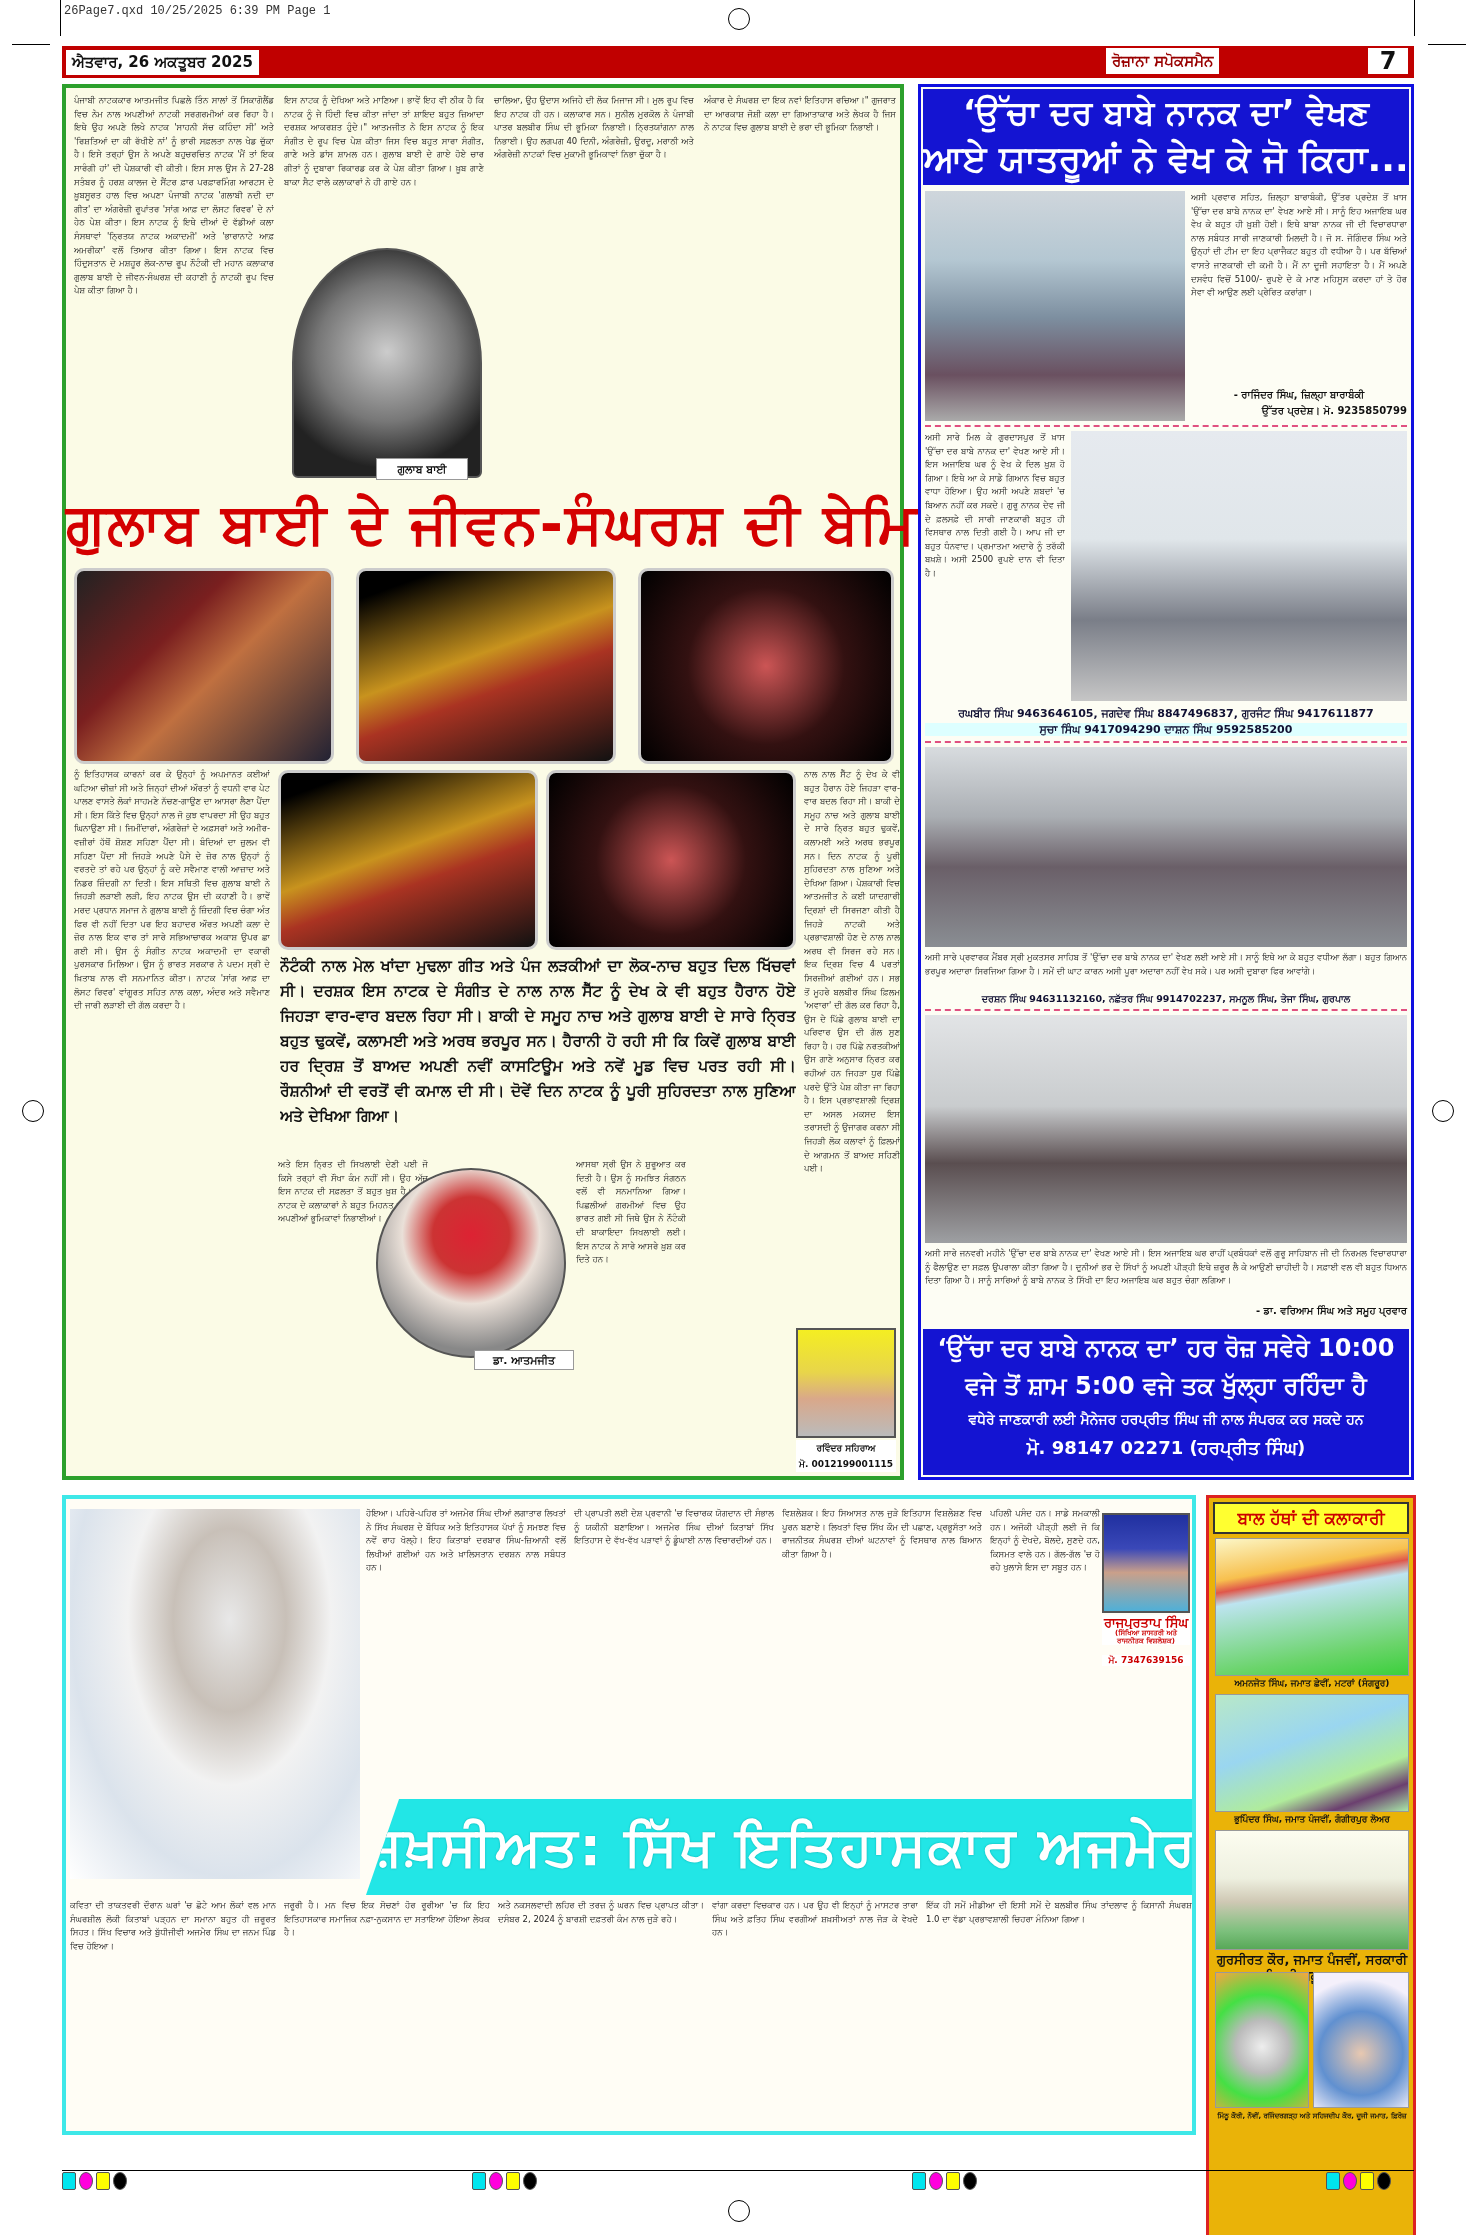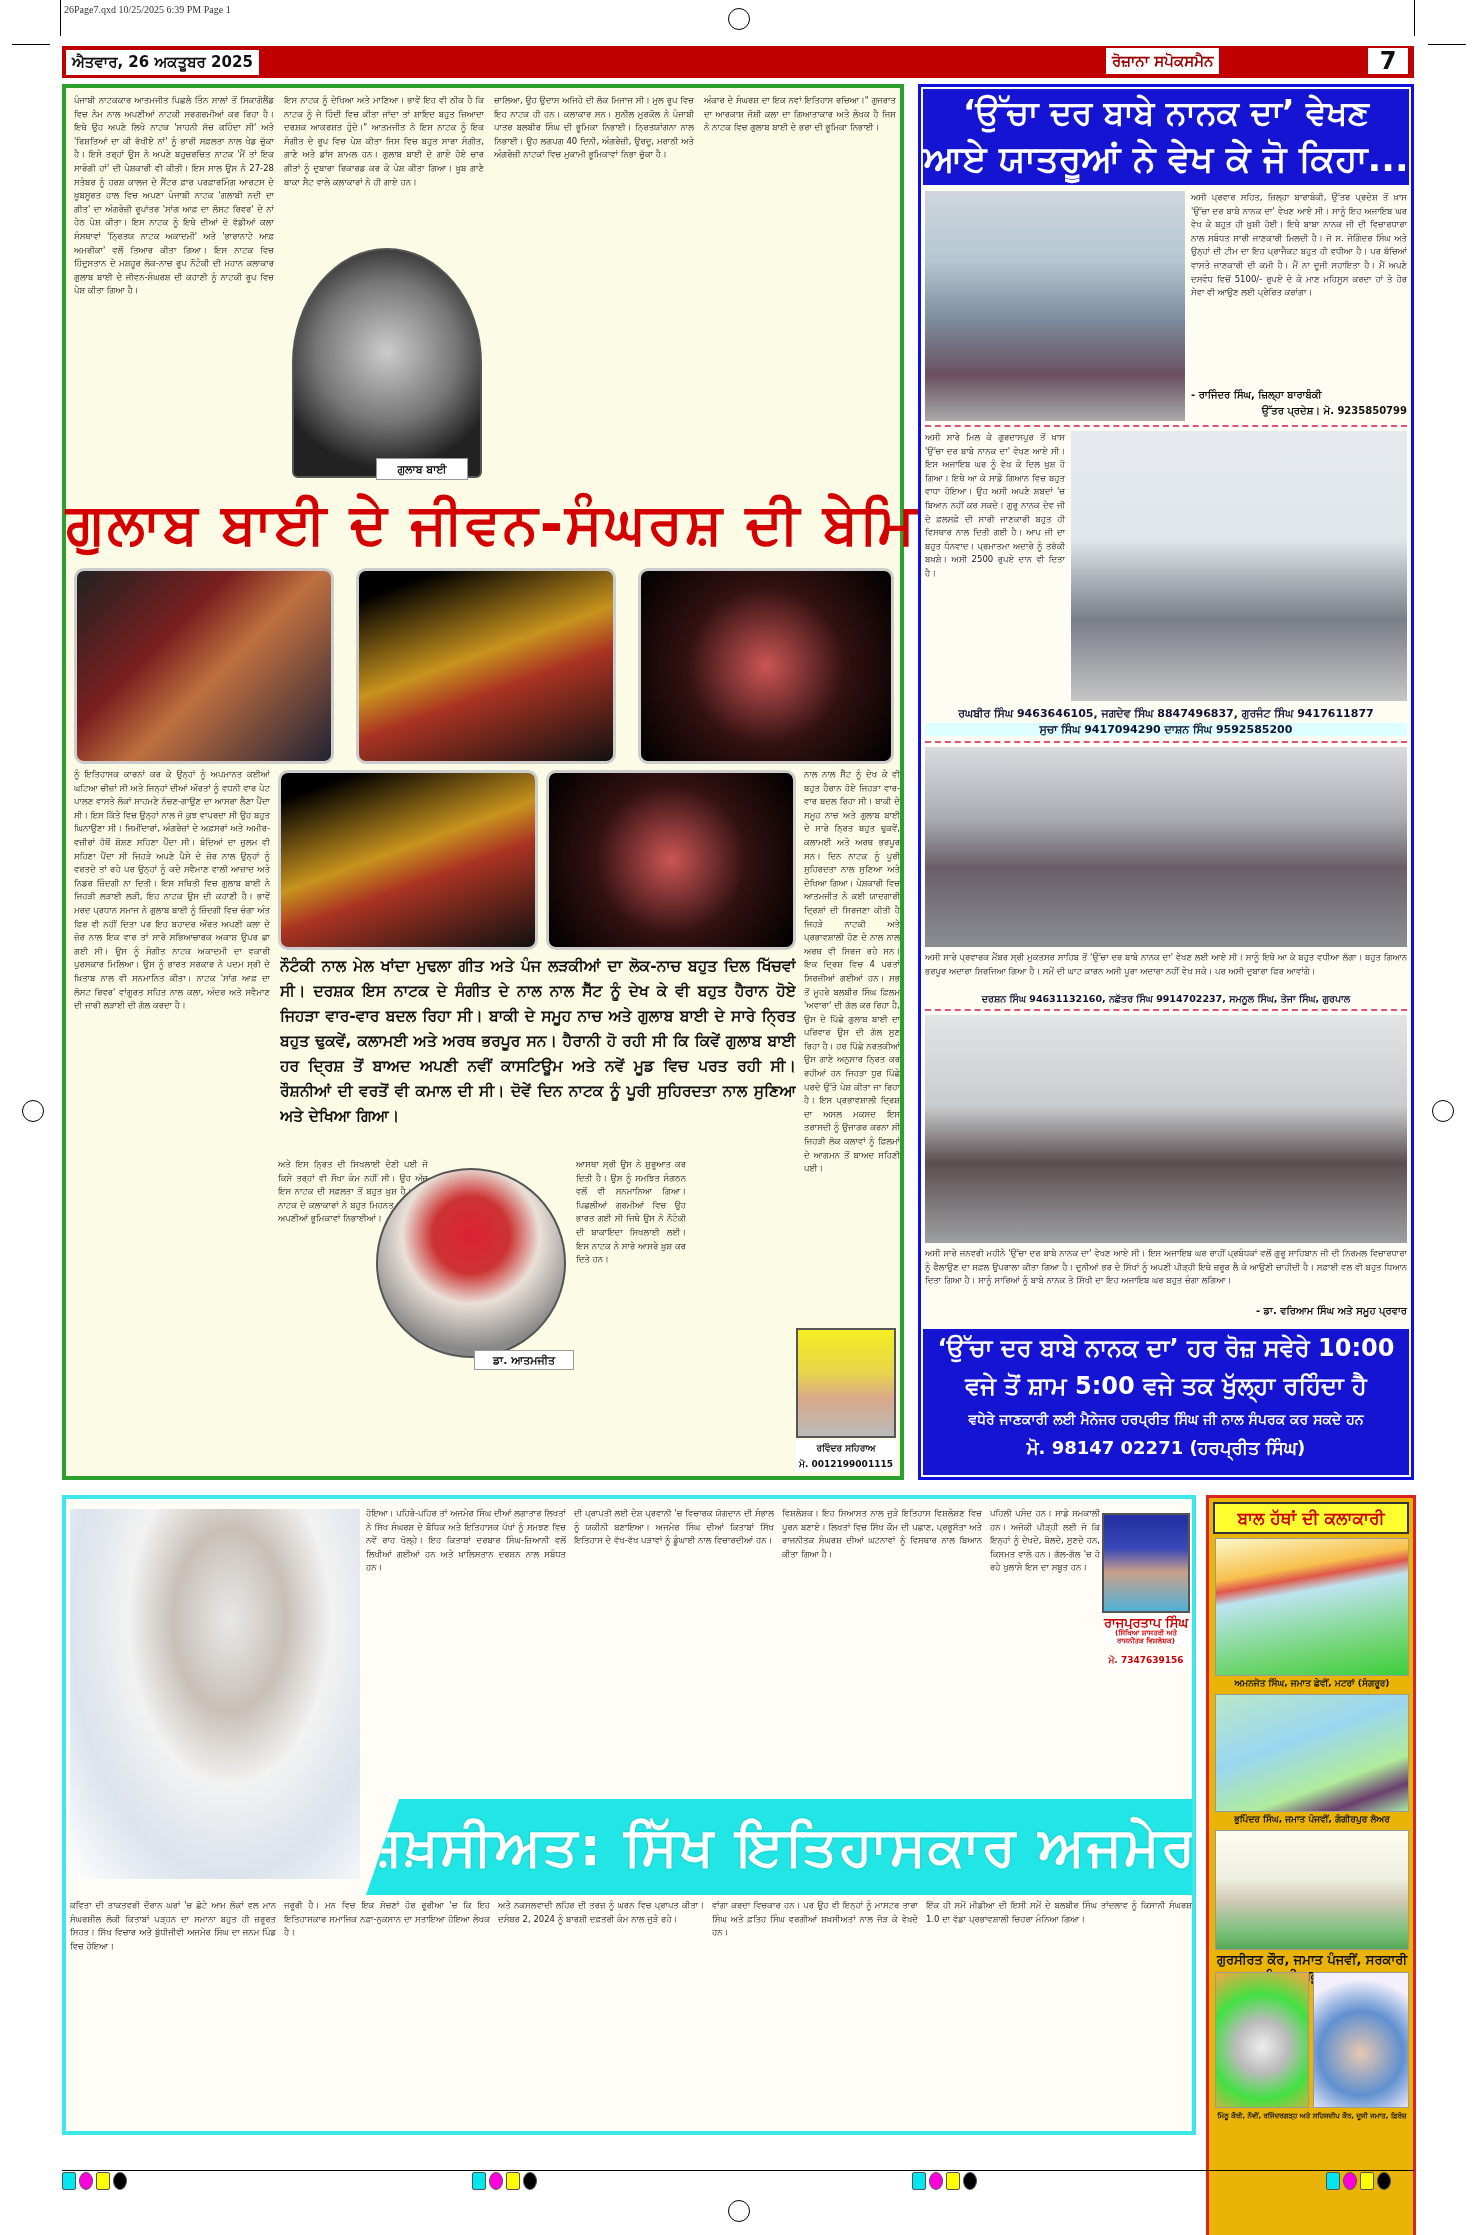--- a/index.html
+++ b/index.html
@@ -1,18 +1,18 @@
 <!DOCTYPE html>
 <html><head>
 <meta charset="utf-8">
 <style>
 *{box-sizing:border-box;margin:0;padding:0}
 body{width:1476px;height:2235px;background:#fff;position:relative;overflow:hidden;font-family:"DejaVu Sans",sans-serif;color:#111}
 .abs{position:absolute}
-.slug{left:64px;top:4px;font-family:Liberation Serif, serif;font-size:10px;color:#333}
+.slug{left:64px;top:4px;font-family:Liberation Mono, monospace;font-size:12px;color:#333}
 .crop{background:#000}
 .regmark{width:22px;height:22px;border:1px solid #000;border-radius:50%}
 .masthead{left:62px;top:46px;width:1352px;height:32px;background:#c00000}
 .date{left:66px;top:50px;height:25px;padding:0 6px;background:#fff;font-weight:bold;font-size:15px;line-height:25px}
 .paper{left:1106px;top:48px;height:26px;padding:0 6px;background:#fff;font-weight:bold;font-size:15px;line-height:26px;color:#900}
 .pageno{left:1368px;top:48px;width:40px;height:26px;background:#fff;font-weight:bold;font-size:24px;line-height:26px;text-align:center}
 .col{font-size:8.5px;line-height:13.6px;text-align:justify;color:#222;overflow:hidden}
 .story1{left:62px;top:84px;width:842px;height:1396px;border:4px solid #2ca02c;background:#fbfbe6}
 .bigtitle{font-weight:bold;color:#d40000;font-size:56px;letter-spacing:2px;text-align:center;white-space:nowrap}
 .photo{background:linear-gradient(135deg,#222 0%,#7a1f1f 35%,#c07040 55%,#223 100%);border:3px solid #ccc;border-radius:10px}
@@ -82,21 +82,21 @@
   <div class="abs caption-small" style="left:730px;top:1368px;width:100px;height:16px;line-height:16px;font-size:9px">ਮੋ. 0012199001115</div>
 </div>
 
 <div class="abs rightpanel">
   <div class="abs bluehead" style="left:2px;top:2px;width:486px;height:96px">
     <div style="font-size:33px;line-height:48px">‘ਉੱਚਾ ਦਰ ਬਾਬੇ ਨਾਨਕ ਦਾ’ ਵੇਖਣ</div>
     <div style="font-size:36px;line-height:44px">ਆਏ ਯਾਤਰੂਆਂ ਨੇ ਵੇਖ ਕੇ ਜੋ ਕਿਹਾ...</div>
   </div>
   <div class="abs groupphoto" style="left:4px;top:104px;width:260px;height:230px;background:linear-gradient(180deg,#cfd6dc 0%,#b4c7d2 30%,#7d8fa0 55%,#6a5060 80%,#aaa 100%)"></div>
   <div class="abs col" style="left:270px;top:104px;width:216px;height:196px">ਅਸੀ ਪ੍ਰਵਾਰ ਸਹਿਤ, ਜ਼ਿਲ੍ਹਾ ਬਾਰਾਬੰਕੀ, ਉੱਤਰ ਪ੍ਰਦੇਸ਼ ਤੋਂ ਖ਼ਾਸ 'ਉੱਚਾ ਦਰ ਬਾਬੇ ਨਾਨਕ ਦਾ' ਵੇਖਣ ਆਏ ਸੀ। ਸਾਨੂੰ ਇਹ ਅਜਾਇਬ ਘਰ ਵੇਖ ਕੇ ਬਹੁਤ ਹੀ ਖ਼ੁਸ਼ੀ ਹੋਈ। ਇਥੇ ਬਾਬਾ ਨਾਨਕ ਜੀ ਦੀ ਵਿਚਾਰਧਾਰਾ ਨਾਲ ਸਬੰਧਤ ਸਾਰੀ ਜਾਣਕਾਰੀ ਮਿਲਦੀ ਹੈ। ਜੋ ਸ. ਜੋਗਿੰਦਰ ਸਿੰਘ ਅਤੇ ਉਨ੍ਹਾਂ ਦੀ ਟੀਮ ਦਾ ਇਹ ਪ੍ਰਾਜੈਕਟ ਬਹੁਤ ਹੀ ਵਧੀਆ ਹੈ। ਪਰ ਬੱਚਿਆਂ ਵਾਸਤੇ ਜਾਣਕਾਰੀ ਦੀ ਕਮੀ ਹੈ। ਮੈਂ ਨਾ ਦੂਜੀ ਸਹਾਇਤਾ ਹੈ। ਮੈਂ ਅਪਣੇ ਦਸਵੰਧ ਵਿਚੋਂ 5100/- ਰੁਪਏ ਦੇ ਕੇ ਮਾਣ ਮਹਿਸੂਸ ਕਰਦਾ ਹਾਂ ਤੇ ਹੋਰ ਸੇਵਾ ਵੀ ਆਉਣ ਲਈ ਪ੍ਰੇਰਿਤ ਕਰਾਂਗਾ।</div>
-  <div class="abs" style="left:270px;top:302px;width:216px;text-align:left;font-size:10px;font-weight:bold">- ਰਾਜਿੰਦਰ ਸਿੰਘ, ਜ਼ਿਲ੍ਹਾ ਬਾਰਾਬੰਕੀ</div>
+  <div class="abs" style="left:270px;top:302px;width:216px;text-align:center;font-size:10px;font-weight:bold">- ਰਾਜਿੰਦਰ ਸਿੰਘ, ਜ਼ਿਲ੍ਹਾ ਬਾਰਾਬੰਕੀ</div>
   <div class="abs" style="left:270px;top:318px;width:216px;text-align:right;font-size:10px;font-weight:bold">ਉੱਤਰ ਪ੍ਰਦੇਸ਼। ਮੋ. 9235850799</div>
   <div class="abs dash" style="left:4px;top:338px;width:482px"></div>
 
   <div class="abs col" style="left:4px;top:344px;width:140px;height:270px">ਅਸੀ ਸਾਰੇ ਮਿਲ ਕੇ ਗੁਰਦਾਸਪੁਰ ਤੋਂ ਖ਼ਾਸ 'ਉੱਚਾ ਦਰ ਬਾਬੇ ਨਾਨਕ ਦਾ' ਵੇਖਣ ਆਏ ਸੀ। ਇਸ ਅਜਾਇਬ ਘਰ ਨੂੰ ਵੇਖ ਕੇ ਦਿਲ ਖ਼ੁਸ਼ ਹੋ ਗਿਆ। ਇਥੇ ਆ ਕੇ ਸਾਡੇ ਗਿਆਨ ਵਿਚ ਬਹੁਤ ਵਾਧਾ ਹੋਇਆ। ਉਹ ਅਸੀ ਅਪਣੇ ਸ਼ਬਦਾਂ 'ਚ ਬਿਆਨ ਨਹੀਂ ਕਰ ਸਕਦੇ। ਗੁਰੂ ਨਾਨਕ ਦੇਵ ਜੀ ਦੇ ਫ਼ਲਸਫ਼ੇ ਦੀ ਸਾਰੀ ਜਾਣਕਾਰੀ ਬਹੁਤ ਹੀ ਵਿਸਥਾਰ ਨਾਲ ਦਿਤੀ ਗਈ ਹੈ। ਆਪ ਜੀ ਦਾ ਬਹੁਤ ਧੰਨਵਾਦ। ਪ੍ਰਮਾਤਮਾ ਅਦਾਰੇ ਨੂੰ ਤਰੱਕੀ ਬਖ਼ਸ਼ੇ। ਅਸੀ 2500 ਰੁਪਏ ਦਾਨ ਵੀ ਦਿਤਾ ਹੈ।</div>
   <div class="abs groupphoto" style="left:150px;top:344px;width:336px;height:270px;background:linear-gradient(180deg,#e6eaef 0%,#e0e6ea 40%,#7a7e88 70%,#c6c6c6 100%)"></div>
   <div class="abs contacts" style="left:4px;top:620px;width:482px">ਰਘਬੀਰ ਸਿੰਘ 9463646105, ਜਗਦੇਵ ਸਿੰਘ 8847496837, ਗੁਰਜੰਟ ਸਿੰਘ 9417611877</div>
   <div class="abs contacts" style="left:4px;top:636px;width:482px;background:#dff">ਸੁਚਾ ਸਿੰਘ 9417094290 ਦਾਸ਼ਨ ਸਿੰਘ 9592585200</div>
   <div class="abs dash" style="left:4px;top:654px;width:482px"></div>
 
   <div class="abs groupphoto" style="left:4px;top:660px;width:482px;height:200px;background:linear-gradient(180deg,#d8dcdf 0%,#aaaeb3 35%,#6a5f68 60%,#8a8e93 100%)"></div>

